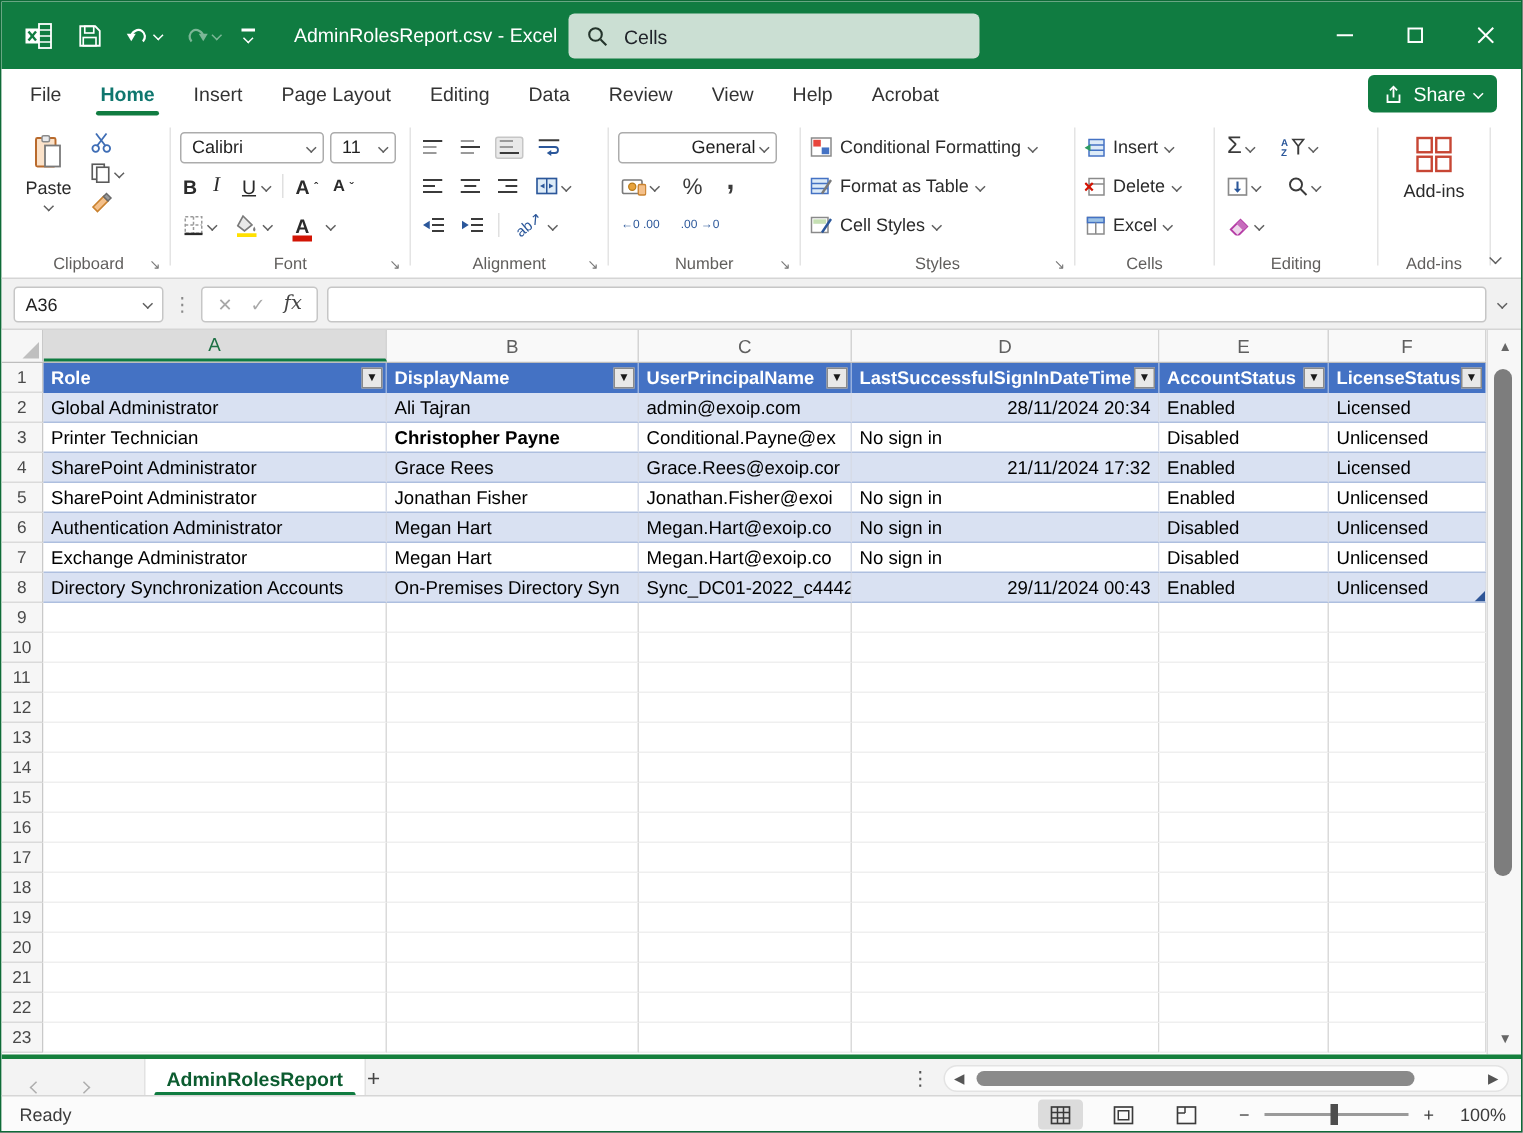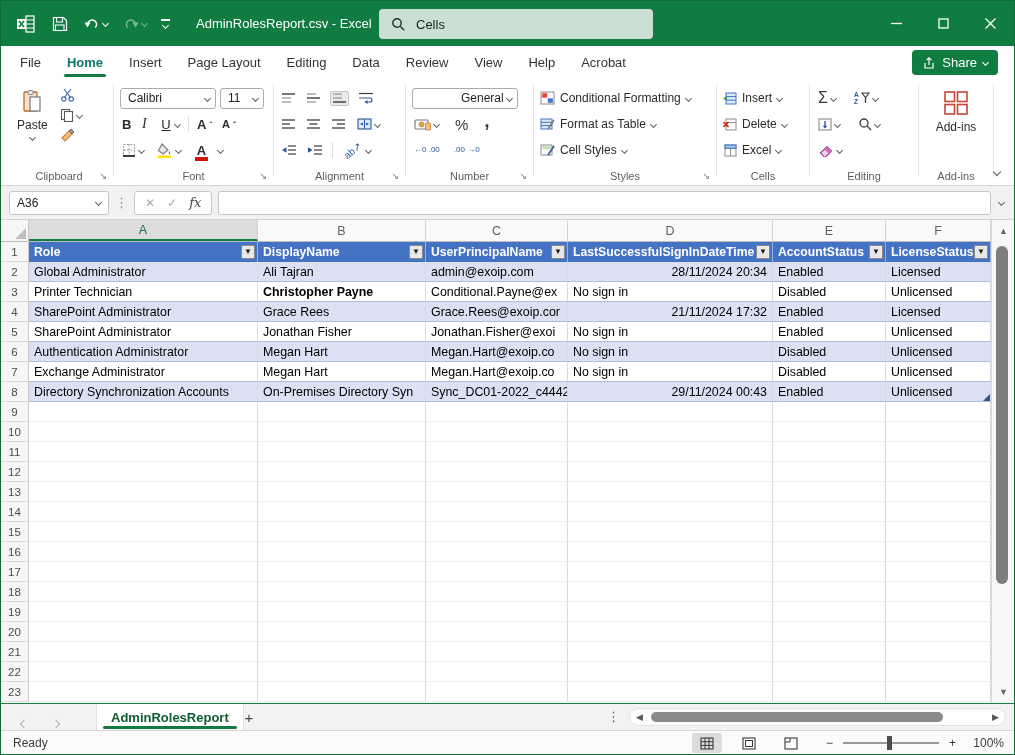--- a/index.html
+++ b/index.html
@@ -76,21 +76,21 @@
   .cell{position:relative;font-size:12.4px;color:#000;display:flex;align-items:center;padding:0 5px;
     border-right:1px solid #D6DBE7;border-bottom:1px solid #AEBFDF;white-space:nowrap;overflow:hidden;background:#fff;}
   .cell.band{background:#D9E1F2;}
   .cell.ar{justify-content:flex-end;}
   .tri{position:absolute;right:0;bottom:0;width:0;height:0;border-style:solid;border-width:0 0 7px 7px;border-color:transparent transparent #2E5597 transparent;}
   .ecell{border-right:1px solid #DADADA;border-bottom:1px solid #EFEFEF;background:#fff;}
   .vscroll{position:absolute;top:219px;left:990px;width:24px;height:483px;background:#F7F7F7;border-left:1px solid #DBDBDB;}
   .varr{position:absolute;left:0;right:0;text-align:center;font-size:9px;color:#666;}
   .vthumb{position:absolute;left:4px;width:12px;border-radius:6px;background:#7d7d7d;}
   
-  .sheetbar{position:absolute;top:702px;left:0;right:0;height:27px;background:#F3F3F3;border-top:1px solid #15803d;}
+  .sheetbar{position:absolute;top:702px;left:0;right:0;height:27px;background:#F3F3F3;border-top:3px solid #15803d;}
   .snav{position:absolute;top:9px;}
   .sheettab{position:absolute;left:95px;top:0;height:26px;background:#fff;padding:0 14px;display:flex;align-items:center;
     font-size:13px;font-weight:bold;color:#0c5c30;border-right:1px solid #E2E2E2;border-left:1px solid #E2E2E2;}
   .sheettab::after{content:"";position:absolute;left:6px;right:6px;bottom:1px;height:3px;background:#107C41;border-radius:2px;}
   .newsheet{position:absolute;left:238px;top:3px;width:20px;height:20px;display:flex;align-items:center;justify-content:center;font-size:15px;color:#444;}
   .sdots{position:absolute;left:606px;top:5px;font-size:13px;color:#555;}
   .hscroll{position:absolute;left:628px;right:8px;top:4px;height:18px;background:#FDFDFD;border:1px solid #E3E3E3;border-radius:9px;display:flex;align-items:center;}
   .harr{font-size:9px;color:#555;padding:0 6px;}
   .hthumb{height:10px;flex:0 0 292px;background:#8a8a8a;border-radius:5px;margin-left:2px;}
   

